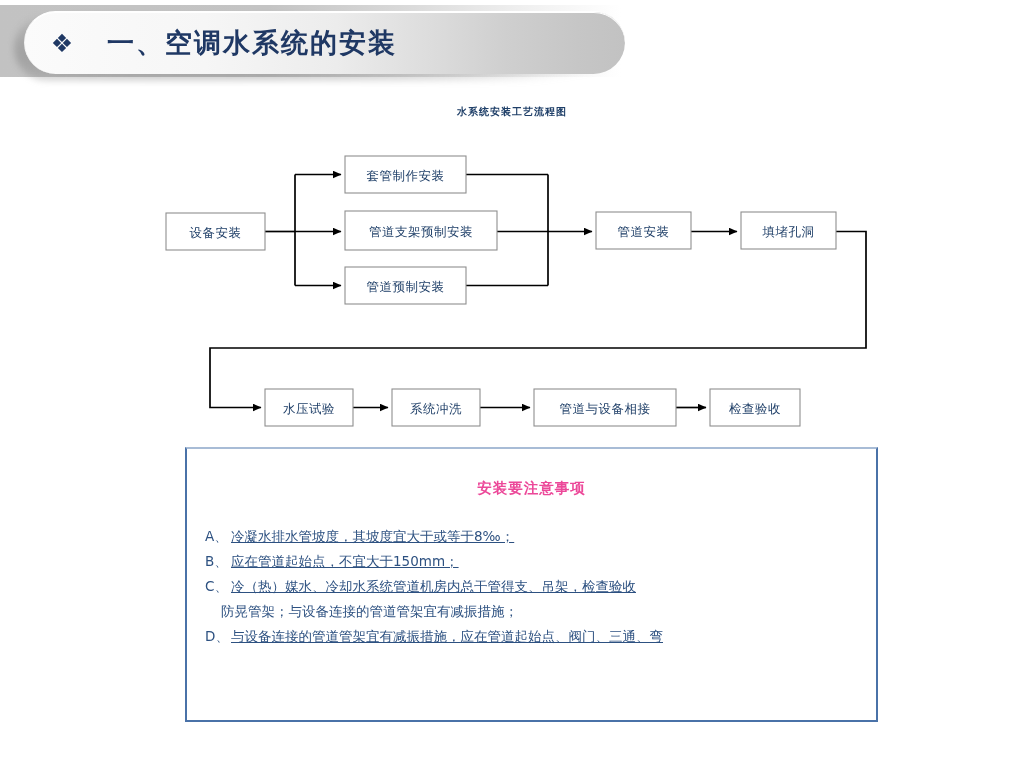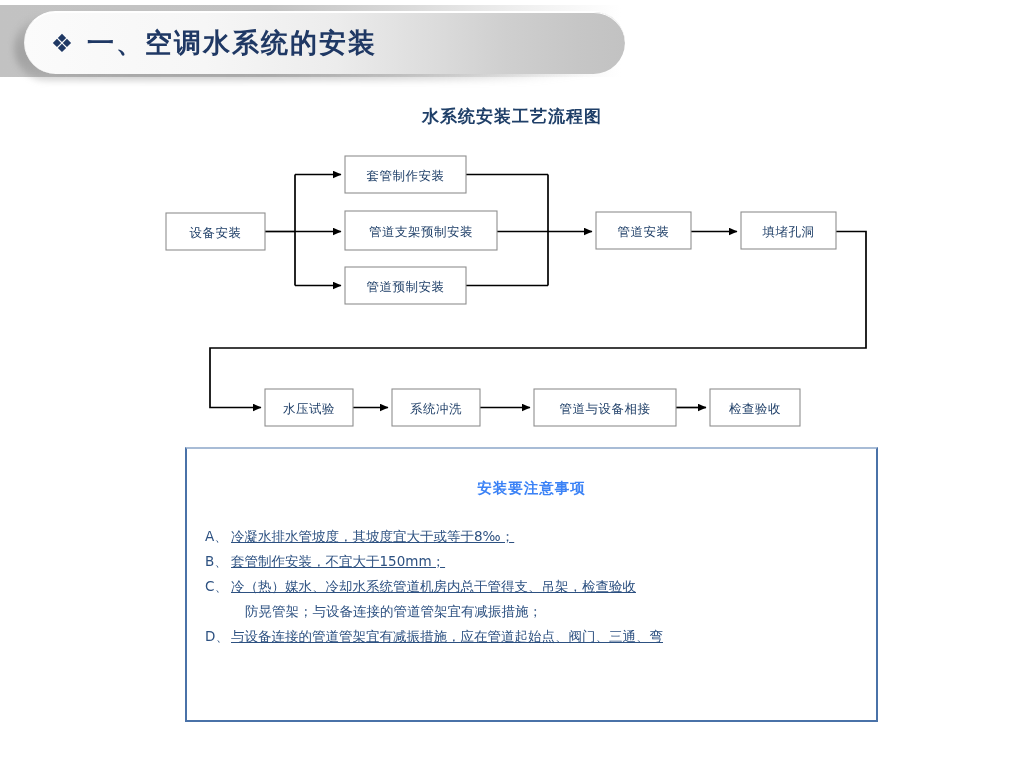--- a/index.html
+++ b/index.html
@@ -29,65 +29,65 @@
     border-top:1px solid #ffffff;
     border-left:1px solid #f4f4f4;
     box-shadow:inset 0 1px 0 #ffffff;
     display:flex;align-items:center;
   }
   #banner-bullet{
     margin-left:24px;width:26px;height:26px;position:relative;flex:none;
     color:#1f3864;font-size:25px;line-height:26px;text-align:center;
   }
   #banner-title{
-    margin-left:12px;
+    margin-left:32px;
     font-family:"DejaVu Sans","Liberation Sans",sans-serif;
     font-size:27px;font-weight:700;color:#1f3864;letter-spacing:2px;
     white-space:nowrap;
   }
 
   
   #flow-title{
     position:absolute;left:0;top:105px;width:1024px;text-align:center;
     font-family:"DejaVu Sans","Liberation Sans",sans-serif;
-    font-size:17px;font-weight:700;color:#1f3f68;letter-spacing:1px;
+    font-size:10px;font-weight:700;color:#1f3f68;letter-spacing:1px;
   }
   #flowchart{position:absolute;left:0;top:0;width:1024px;height:768px;}
   .fc-box-rect{fill:#ffffff;stroke:#8f8f8f;stroke-width:1.1;}
   .fc-box-text{
     font-family:"DejaVu Sans","Liberation Sans",sans-serif;
     font-size:12.5px;fill:#1f3f68;text-anchor:middle;
     letter-spacing:.5px;
   }
   .fc-line{stroke:#000000;stroke-width:1.7;fill:none;}
 
   
   #notes-panel{
     position:absolute;left:185px;top:447px;width:693px;height:275px;
     border:2px solid #4a72a8;
     border-top-color:#a8bcd6;
     background:#ffffff;box-sizing:border-box;
   }
   #notes-title{
     margin-top:30px;text-align:center;
     font-family:"DejaVu Sans","Liberation Sans",sans-serif;
-    font-size:14.5px;font-weight:700;color:#3b82f6;letter-spacing:1px;
+    font-size:14.5px;font-weight:700;color:#ec4899;letter-spacing:1px;
   }
   #notes-list{margin:26px 0 0 18px;}
   .note-row{
     display:flex;align-items:flex-start;
     font-family:"DejaVu Sans","Liberation Sans",sans-serif;
     font-size:13.5px;color:#2d5181;line-height:25px;
   }
   .note-label{flex:none;width:26px;}
   .note-body{flex:1;text-decoration:underline;}
   .note-cont{
     font-family:"DejaVu Sans","Liberation Sans",sans-serif;
     font-size:13.5px;color:#2d5181;line-height:25px;
-    margin-left:40px;
+    margin-left:16px;
   }
 </style>
 </head>
 <body>
 
 <div id="header-banner">
   <div id="banner-gradient"></div>
   <div id="banner-shadow"></div>
   <div id="banner-pill">
     <span id="banner-bullet">❖</span>
@@ -183,21 +183,21 @@
   <div id="notes-title">安装要注意事项</div>
   <div id="notes-list">
 
     <div class="note-row">
       <span class="note-label">A、</span>
       <span class="note-body">冷凝水排水管坡度，其坡度宜大于或等于8‰；</span>
     </div>
 
     <div class="note-row">
       <span class="note-label">B、</span>
-      <span class="note-body">套管制作安装，不宜大于150mm；</span>
+      <span class="note-body">应在管道起始点，不宜大于150mm；</span>
     </div>
 
     <div class="note-row">
       <span class="note-label">C、</span>
       <span class="note-body">冷（热）媒水、冷却水系统管道机房内总干管得支、吊架，检查验收</span>
     </div>
     <div class="note-cont">防晃管架；与设备连接的管道管架宜有减振措施；</div>
 
     <div class="note-row">
       <span class="note-label">D、</span>

